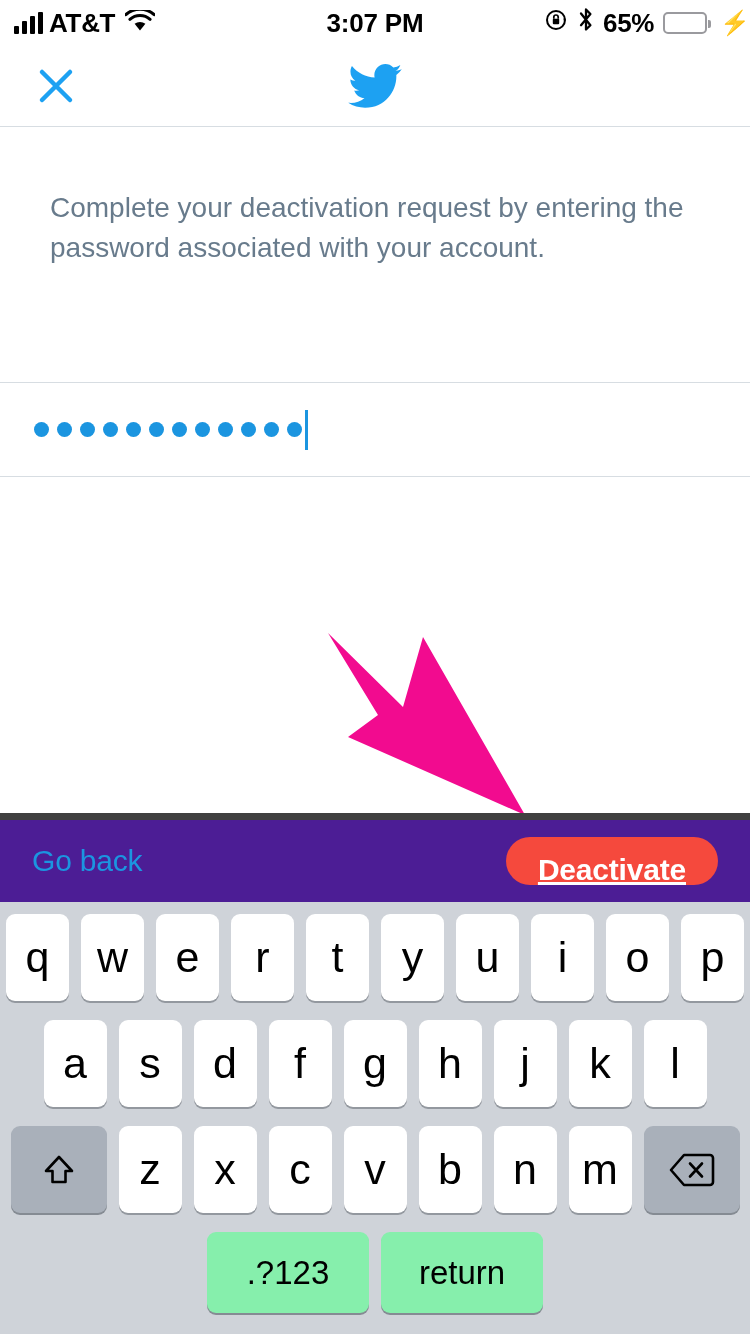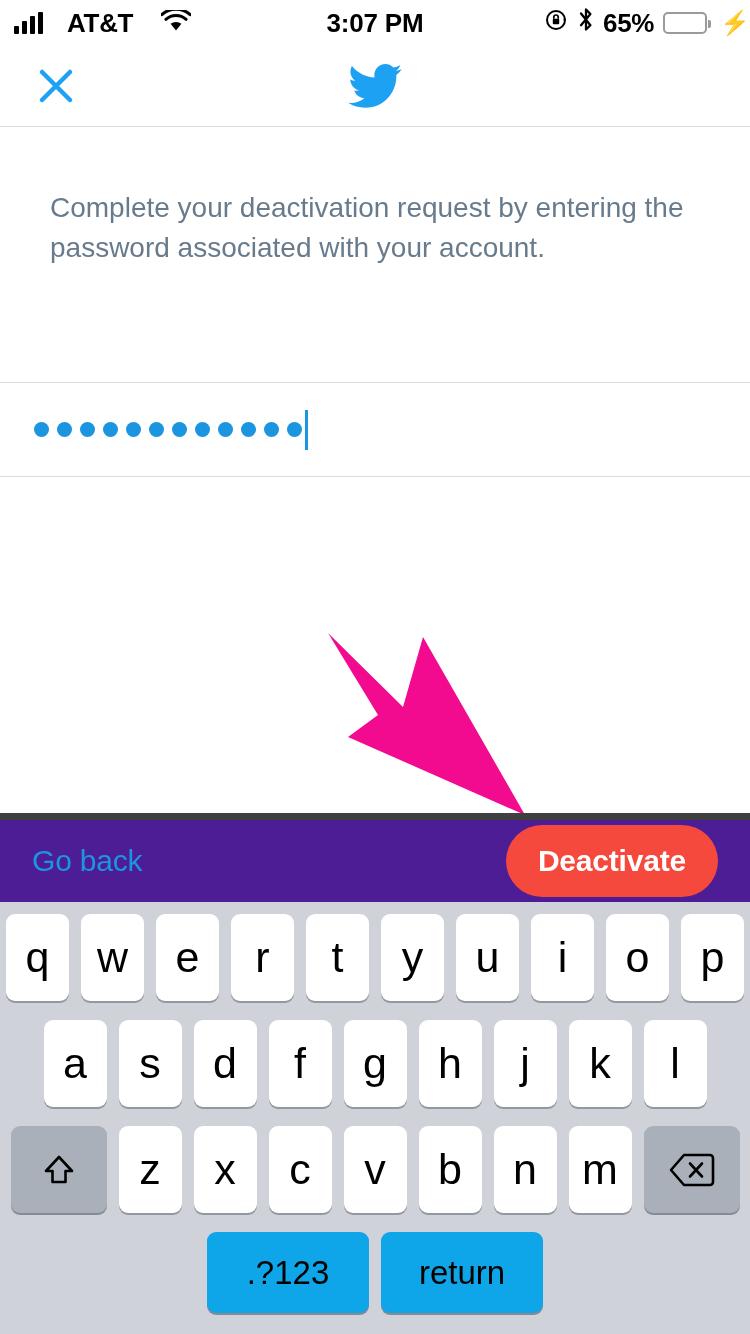--- a/index.html
+++ b/index.html
@@ -30,21 +30,21 @@
     height: 46px;
     display: flex;
     align-items: center;
     color: #000;
     font-size: 26px;
     font-weight: 700;
   }
   .status-left {
     display: flex;
     align-items: center;
-    gap: 24px;
+    gap: 6px;
     padding-left: 14px;
     flex: 1;
   }
   .signal-bars {
     display: flex;
     align-items: flex-end;
     gap: 3px;
     height: 22px;
   }
   .signal-bars i {
@@ -223,26 +223,27 @@
     color: #1b95e0;
     cursor: pointer;
     letter-spacing: -0.2px;
   }
   .deactivate-btn {
     background: #f5493d;
     color: #ffffff;
     border: none;
     border-radius: 40px;
     padding: 16px 32px;
-    height: 72px;
+    height: 48px;
     font-size: 30px;
     font-weight: 700;
     font-family: "Liberation Sans", sans-serif;
     cursor: pointer;
     letter-spacing: -0.2px;
+    text-decoration: underline;
   }
 
   
   .keyboard {
     position: absolute;
     left: 0;
     top: 902px;
     width: 750px;
     height: 432px;
     background: #cfd3d9;
@@ -274,21 +275,21 @@
     user-select: none;
   }
   .key.wide-fn {
     width: 96px;
     background: #a9b0ba;
     box-shadow: 0 2px 0 rgba(120,126,134,0.85);
   }
   .key.bottom-fn {
     width: 162px;
     height: 81px;
-    background: #0ea5e9;
+    background: #86efac;
     box-shadow: 0 2px 0 rgba(120,126,134,0.85);
     font-size: 33px;
   }
   .key.space {
     width: 360px;
     height: 87px;
     font-size: 33px;
   }
   .key svg { display: block; }
 </style>

